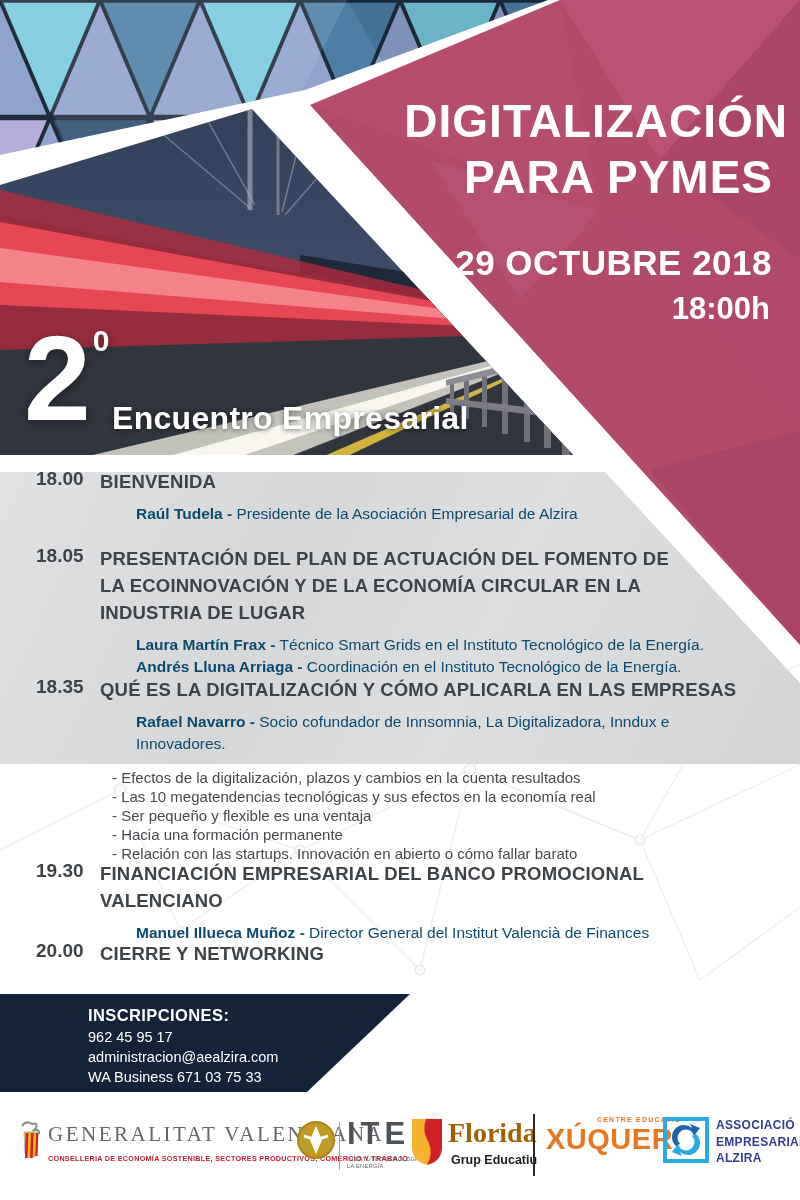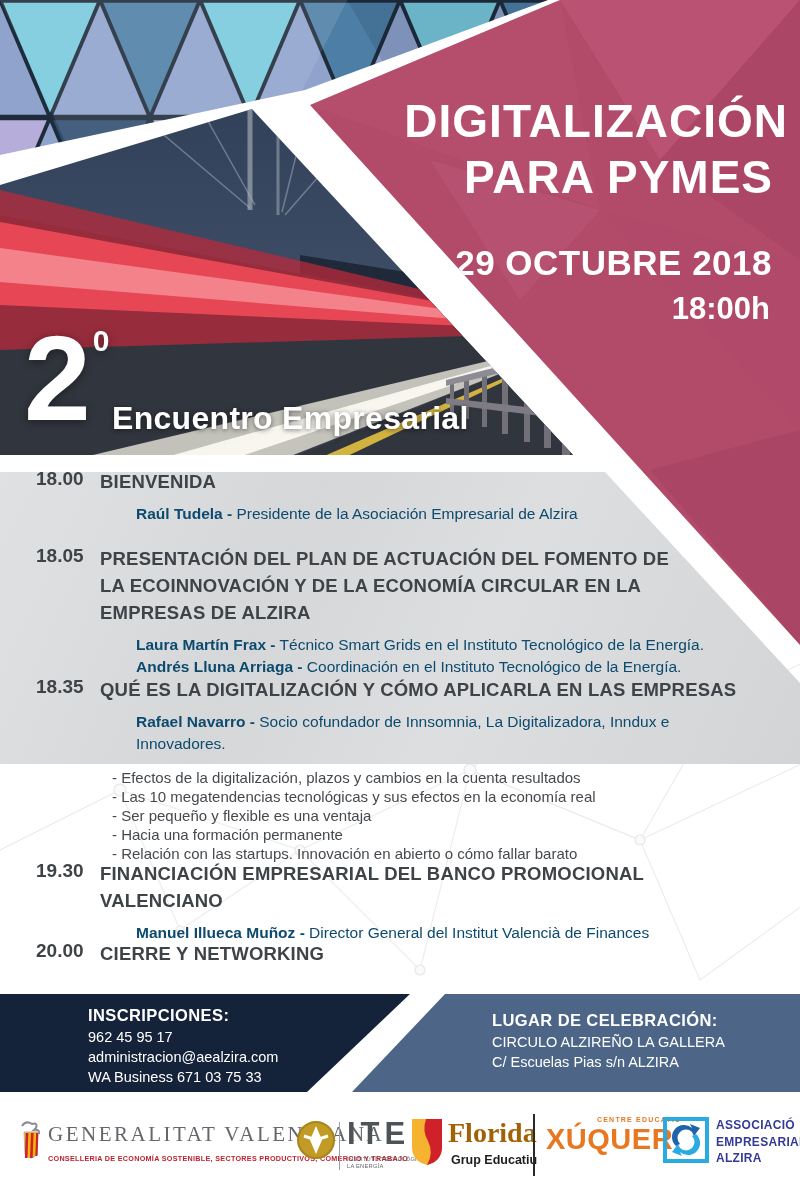--- a/index.html
+++ b/index.html
@@ -190,21 +190,21 @@
         </div>
       </div>
     </div>
 
     <div class="sec" style="top:545px;">
       <div class="sec-time">18.05</div>
       <div class="sec-body">
         <div class="sec-title">
           <div>PRESENTACIÓN DEL PLAN DE ACTUACIÓN DEL FOMENTO DE</div>
           <div>LA ECOINNOVACIÓN Y DE LA ECONOMÍA CIRCULAR EN LA</div>
-          <div>EMPRESAS DE ALZIRA</div>
+          <div>INDUSTRIA DE LUGAR</div>
         </div>
         <div class="speakers">
           <div><span class="sp-name">Laura Martín Frax -</span> <span>Técnico Smart Grids en el Instituto Tecnológico de la Energía.</span></div>
           <div><span class="sp-name">Andrés Lluna Arriaga -</span> <span>Coordinación en el Instituto Tecnológico de la Energía.</span></div>
         </div>
       </div>
     </div>
 
     <div class="sec" style="top:676px;">
       <div class="sec-time">18.35</div>
@@ -235,27 +235,20 @@
 
     <div class="sec" style="top:940px;">
       <div class="sec-time">20.00</div>
       <div class="sec-body">
         <div class="sec-title">CIERRE Y NETWORKING</div>
       </div>
     </div>
 
   </div>
 
-  <div class="band-slate">
-    <div class="venue">
-      <div class="f-head">LUGAR DE CELEBRACIÓN:</div>
-      <div class="f-line">CIRCULO ALZIREÑO LA GALLERA</div>
-      <div class="f-line">C/ Escuelas Pias s/n ALZIRA</div>
-    </div>
-  </div>
   <div class="band-navy">
     <div class="inscr">
       <div class="f-head">INSCRIPCIONES:</div>
       <div class="f-line">962 45 95 17</div>
       <div class="f-line">administracion@aealzira.com</div>
       <div class="f-line">WA Business 671 03 75 33</div>
     </div>
   </div>
 
   <div class="logos">

